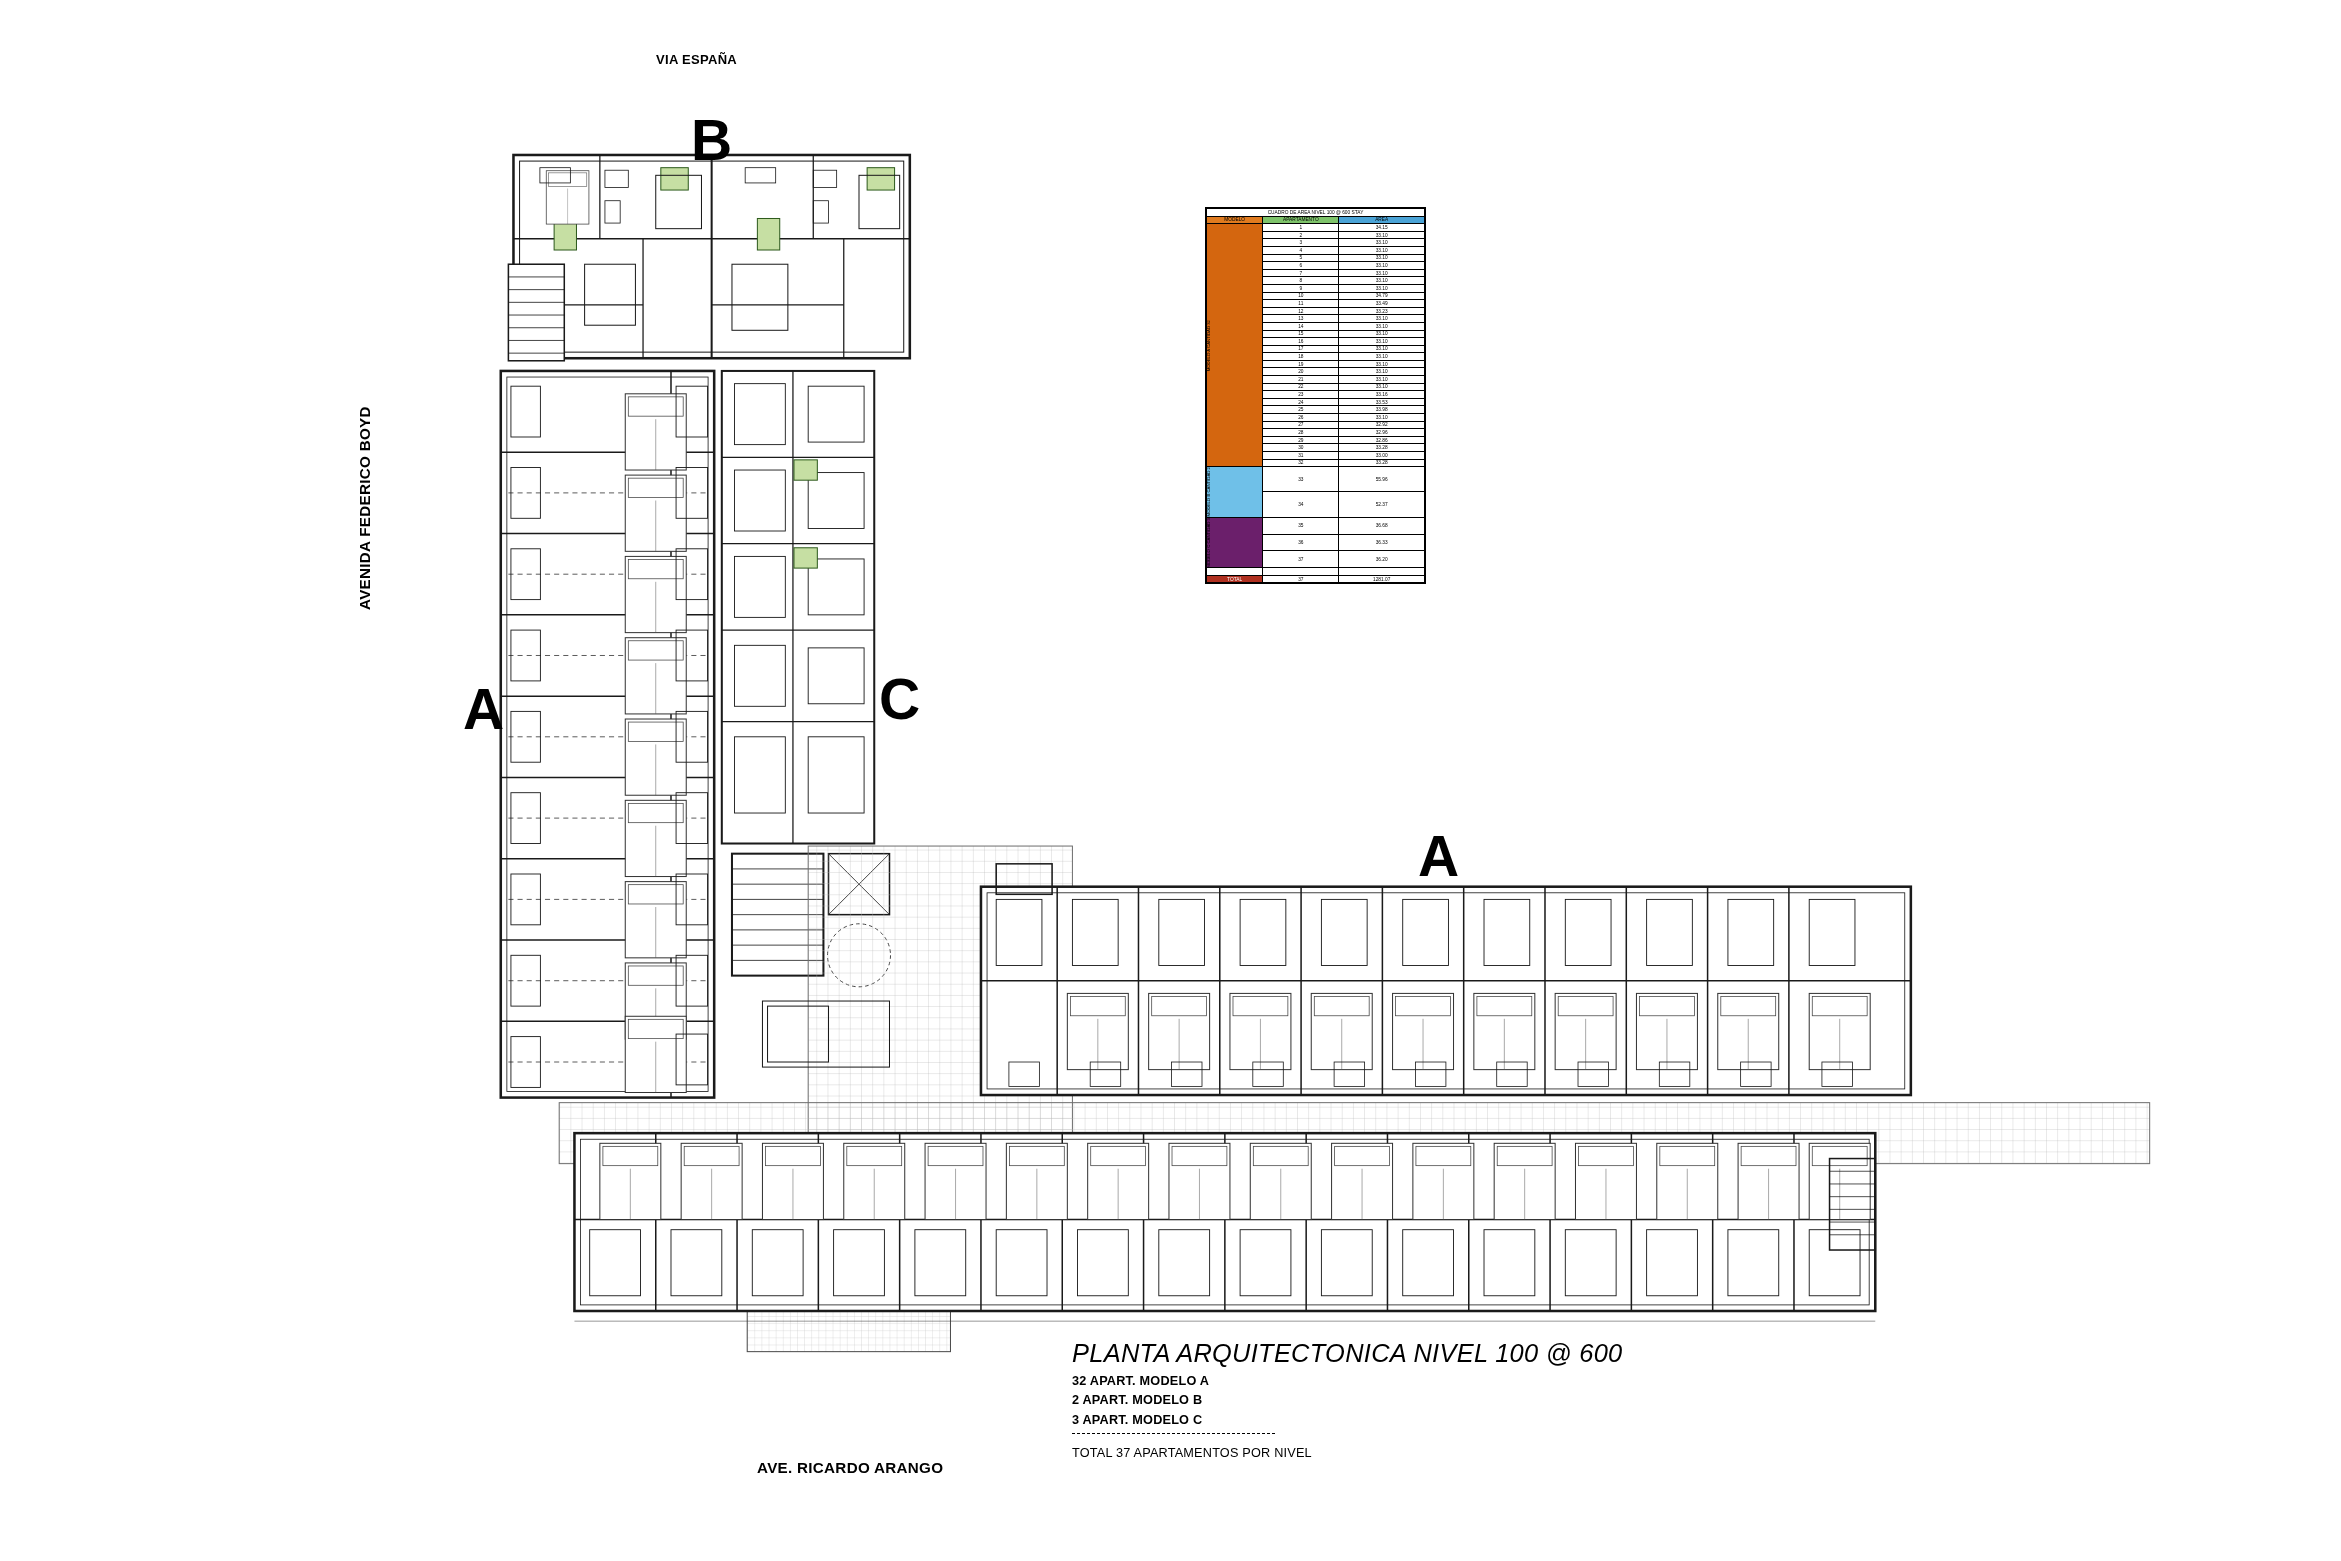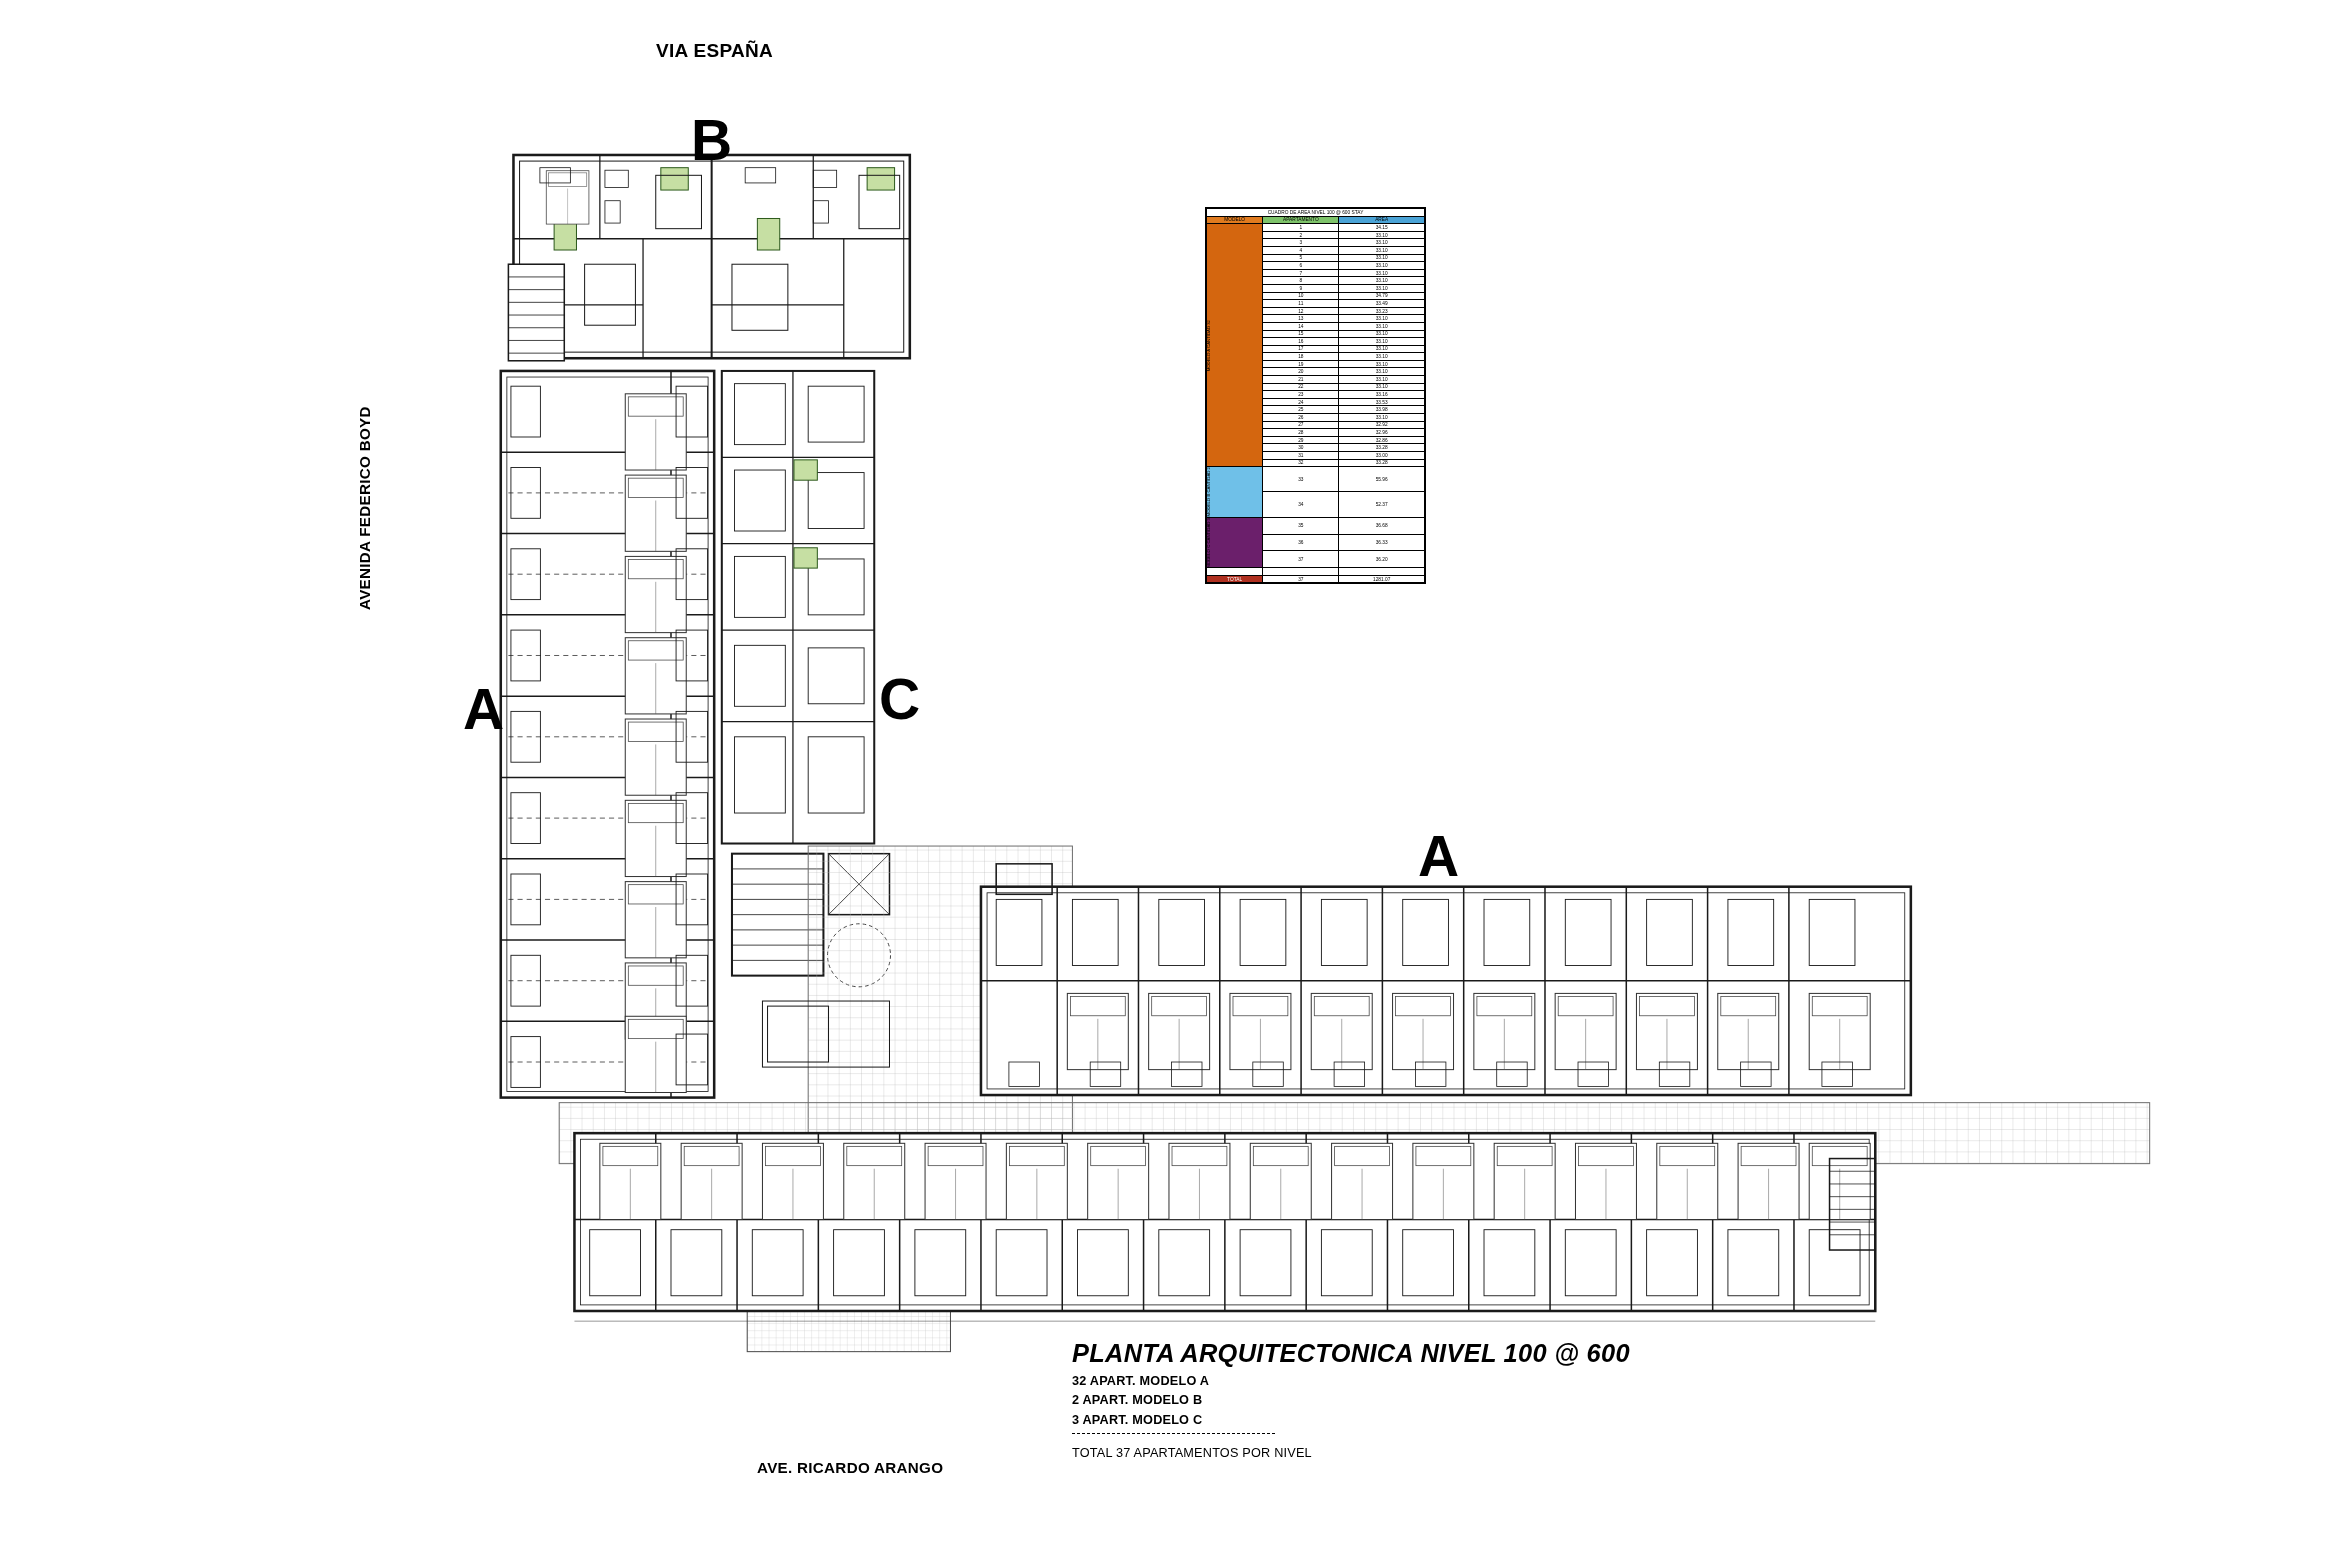--- a/index.html
+++ b/index.html
@@ -4,35 +4,35 @@
 <style>
   html,body{margin:0;padding:0;background:#ffffff;}
   body{width:2342px;height:1561px;position:relative;overflow:hidden;
        font-family:"Liberation Sans", sans-serif;color:#000;}
 
   
   .abs{position:absolute;}
   .lbl{font-weight:bold;letter-spacing:0.3px;}
 
   
-  #street-via{left:656px;top:40px;font-size:19px;}
+  #street-via{left:656px;top:52px;font-size:13px;}
   #street-arango{left:757px;top:1423px;font-size:15.2px;margin-top:36px;}
   #street-boyd{left:356px;top:610px;font-size:15.2px;transform-origin:left top;
                transform:rotate(-90deg);white-space:nowrap;}
 
   
   .bigletter{font-size:57px;font-weight:bold;font-family:"Liberation Sans",sans-serif;line-height:1;}
   #sec-B{left:691px;top:112px;}
   #sec-A-left{left:463px;top:681px;}
   #sec-C{left:879px;top:671px;}
   #sec-A-right{left:1418px;top:828px;}
 
   
   #title-block{left:1072px;top:1339px;width:661px;}
-  #plan-title{font-size:25.4px;font-style:italic;font-weight:bold;letter-spacing:0.3px;}
+  #plan-title{font-size:25.4px;font-style:italic;font-weight:normal;letter-spacing:0.3px;}
   .legend-line{font-size:12.7px;margin-top:5.6px;letter-spacing:0.2px;font-weight:bold;}
   .legend-sep{border-top:1.5px dashed #000;margin:6.1px 0 4.1px 0;width:203px;}
   #legend-total{font-size:12.7px;letter-spacing:0.2px;margin-top:12px;}
 
   
   #area-table{left:1205px;top:207px;width:219px;border:0.8px solid #000;
               border-collapse:collapse;background:#fff;}
   #area-table table{border-collapse:collapse;width:219px;}
   #area-table td,#area-table th{border:0.5px solid #000;font-size:4.8px;
        text-align:center;padding:0;line-height:1.05;height:6.6px;}

